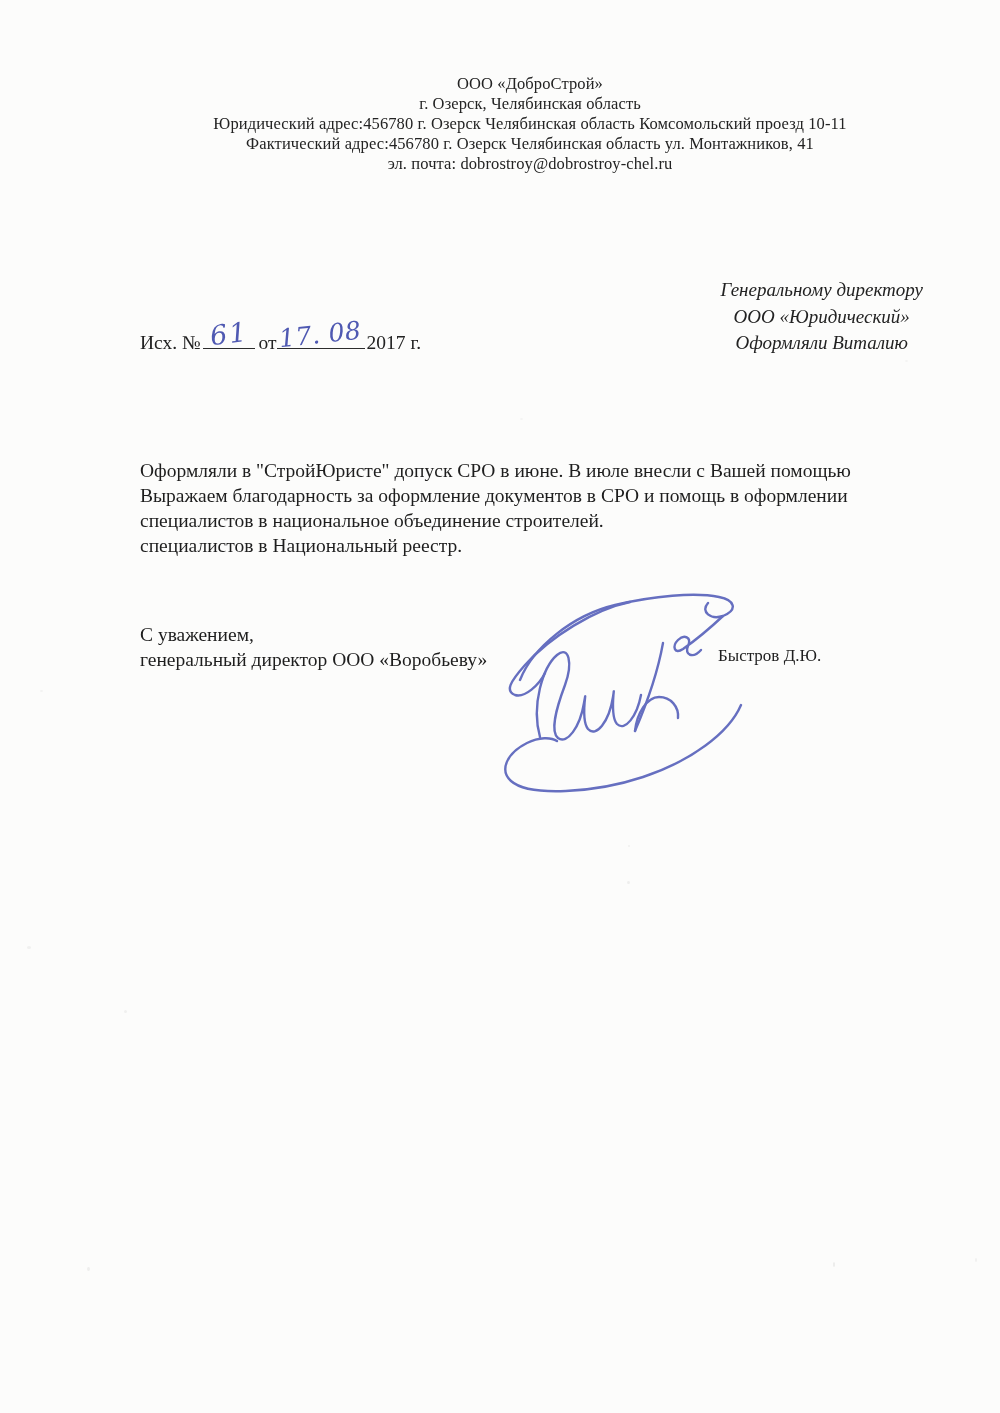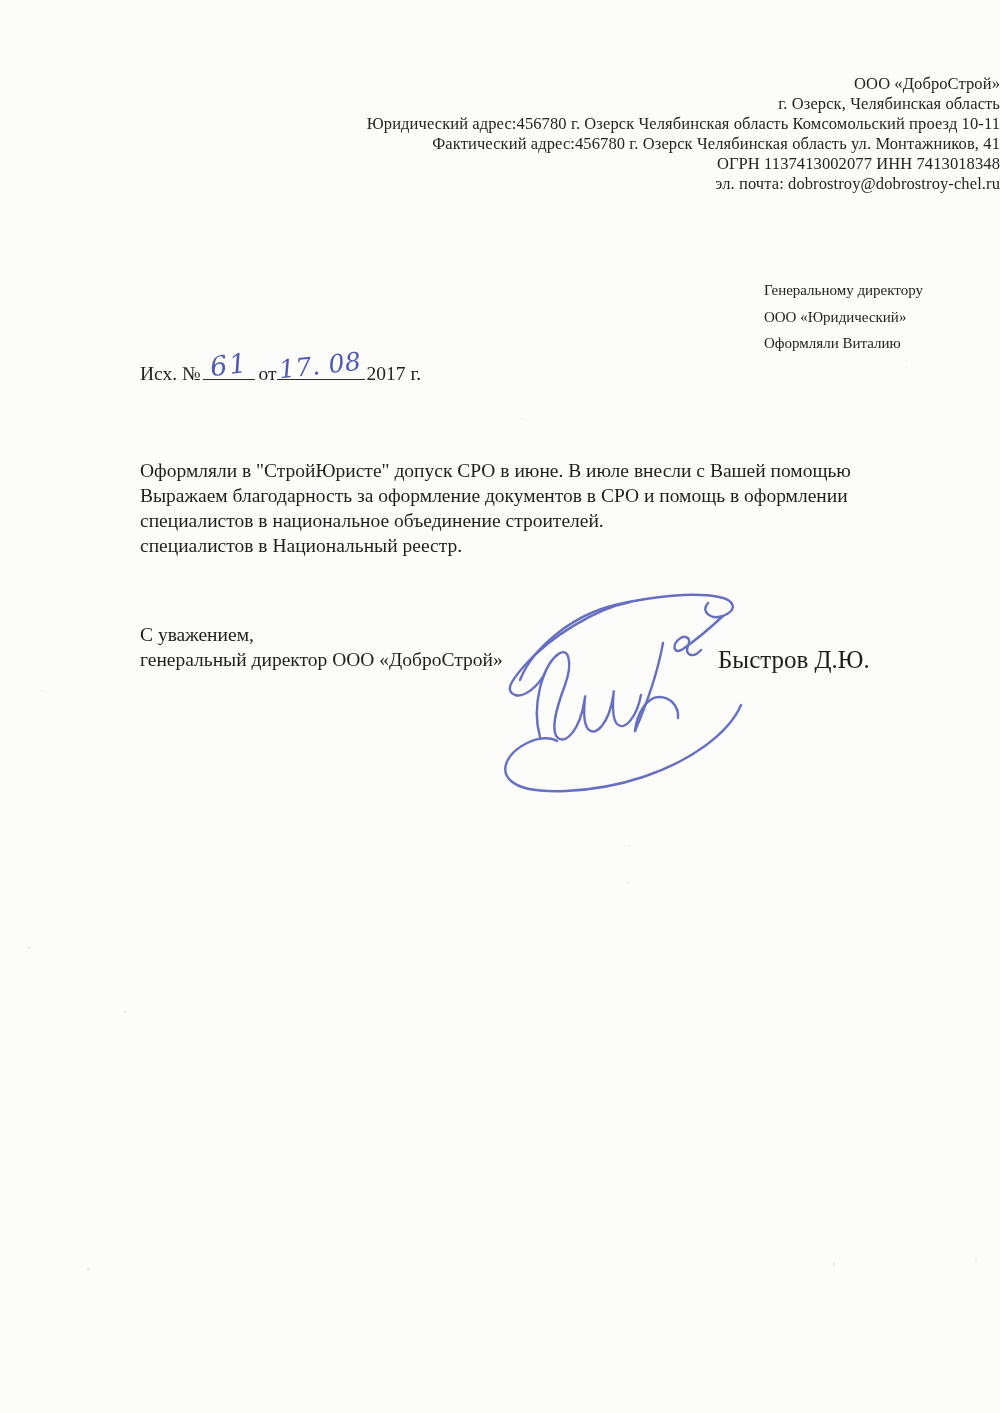--- a/index.html
+++ b/index.html
@@ -16,40 +16,41 @@
     overflow: hidden;
     font-family: "Liberation Serif", "DejaVu Serif", serif;
     color: #1f1f1f;
   }
   
   .letterhead {
     position: absolute;
     top: 74px;
     left: 60px;
     width: 940px;
-    text-align: right;
+    text-align: center;
     font-size: 16.5px;
     line-height: 20px;
     color: #232323;
     letter-spacing: 0.1px;
   }
   
   .addressee {
     position: absolute;
     top: 277px;
     right: 77px;
-    text-align: left;
-    font-size: 15px;
+    text-align: center;
+    font-size: 19px;
     line-height: 26.5px;
     color: #222;
+    font-style: italic;
   }
   
   .ref-line {
     position: absolute;
-    top: 359px;
+    top: 328px;
     left: 140px;
     font-size: 19.5px;
     color: #222;
     white-space: nowrap;
   }
   .blank {
     display: inline-block;
     height: 1em;
     border-bottom: 1.7px solid #2c2c2c;
     position: relative;
@@ -101,21 +102,21 @@
     position: absolute;
     top: 649px;
     left: 140px;
     font-size: 19.5px;
     color: #1e1e1e;
   }
   .signatory-name {
     position: absolute;
     top: 646px;
     left: 718px;
-    font-size: 25px;
+    font-size: 17px;
     color: #1e1e1e;
   }
   .signature-svg {
     position: absolute;
     top: 585px;
     left: 495px;
     width: 255px;
     height: 210px;
   }
   
@@ -128,41 +129,40 @@
 </head>
 <body>
 
 <div class="page">
 
   <div class="letterhead">
     <div>ООО «ДоброСтрой»</div>
     <div>г. Озерск, Челябинская область</div>
     <div>Юридический адрес:456780 г. Озерск Челябинская область Комсомольский проезд 10-11</div>
     <div>Фактический адрес:456780 г. Озерск Челябинская область ул. Монтажников, 41</div>
-    <div>ОГРН 1137413002077 ИНН 7413018348</div>
     <div>эл. почта: dobrostroy@dobrostroy-chel.ru</div>
   </div>
 
   <div class="addressee">
     <div>Генеральному директору</div>
     <div>ООО «Юридический»</div>
     <div>Оформляли Виталию</div>
   </div>
 
   <div class="ref-line"><span>Исх. №</span><span class="blank blank-number"><span class="ink ink-number">61</span></span><span>от</span><span class="blank blank-date"><span class="ink ink-date">17. 08</span></span><span class="ref-year">2017 г.</span></div>
 
   <div class="letter-body">
     <div>Оформляли в "СтройЮристе" допуск СРО в июне. В июле внесли с Вашей помощью</div>
     <div>Выражаем благодарность за оформление документов в СРО и помощь в оформлении</div>
     <div>специалистов в национальное объединение строителей.</div>
     <div>специалистов в Национальный реестр.</div>
   </div>
 
   <div class="salutation">С уважением,</div>
-  <div class="signatory-title">генеральный директор ООО «ДоброСтрой»</div>
+  <div class="signatory-title">генеральный директор ООО «Воробьеву»</div>
   <div class="signatory-name">Быстров Д.Ю.</div>
 
   <svg class="signature-svg" viewBox="0 0 255 210" fill="none" stroke="#5a64bc" stroke-width="2.4" stroke-linecap="round" stroke-linejoin="round" opacity="0.92">
 
     <path d="M 25 95 C 38 62, 78 30, 120 20 C 158 11, 200 7, 224 12 C 240 15, 243 25, 228 31 C 216 35, 205 27, 213 18"></path>
 
     <path d="M 135 17 C 100 24, 55 52, 30 80 C 15 97, 10 106, 20 110 C 30 113, 44 100, 50 88"></path>
 
     <path d="M 228 31 C 212 46, 198 57, 188 64 C 179 70, 177 61, 183 55 C 189 49, 197 52, 193 61 C 189 70, 198 74, 206 65"></path>
 

